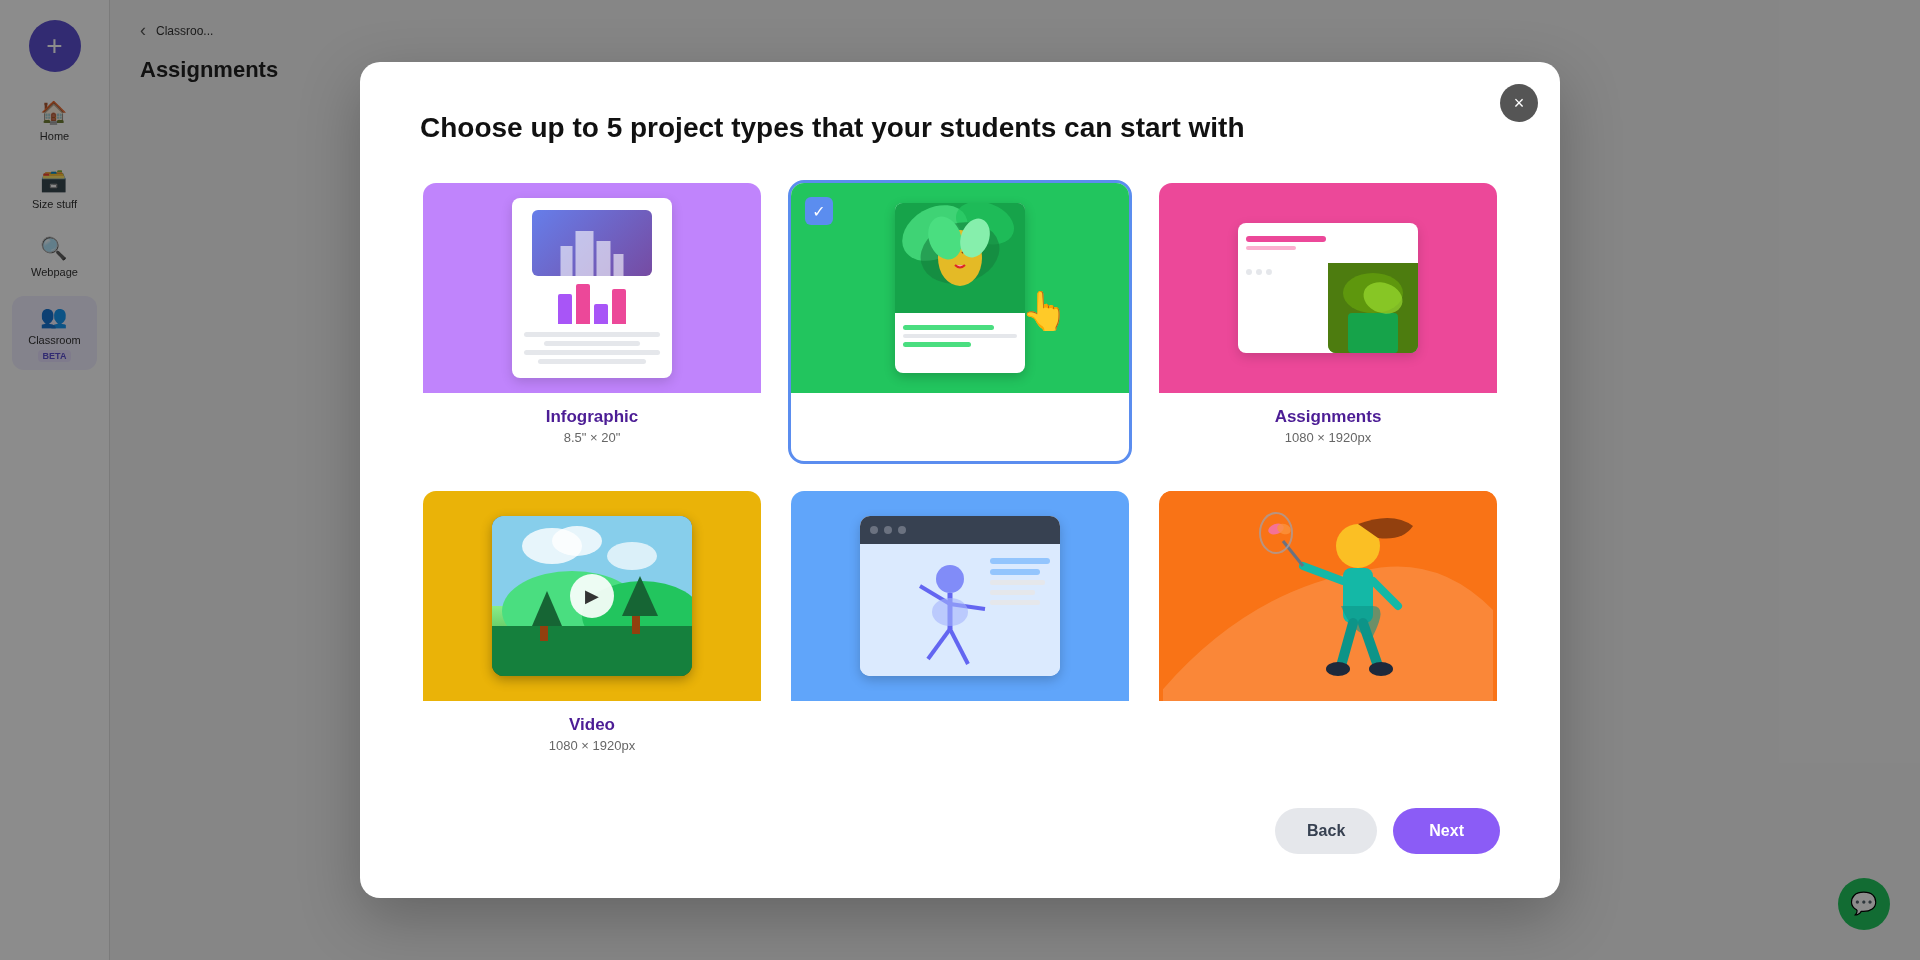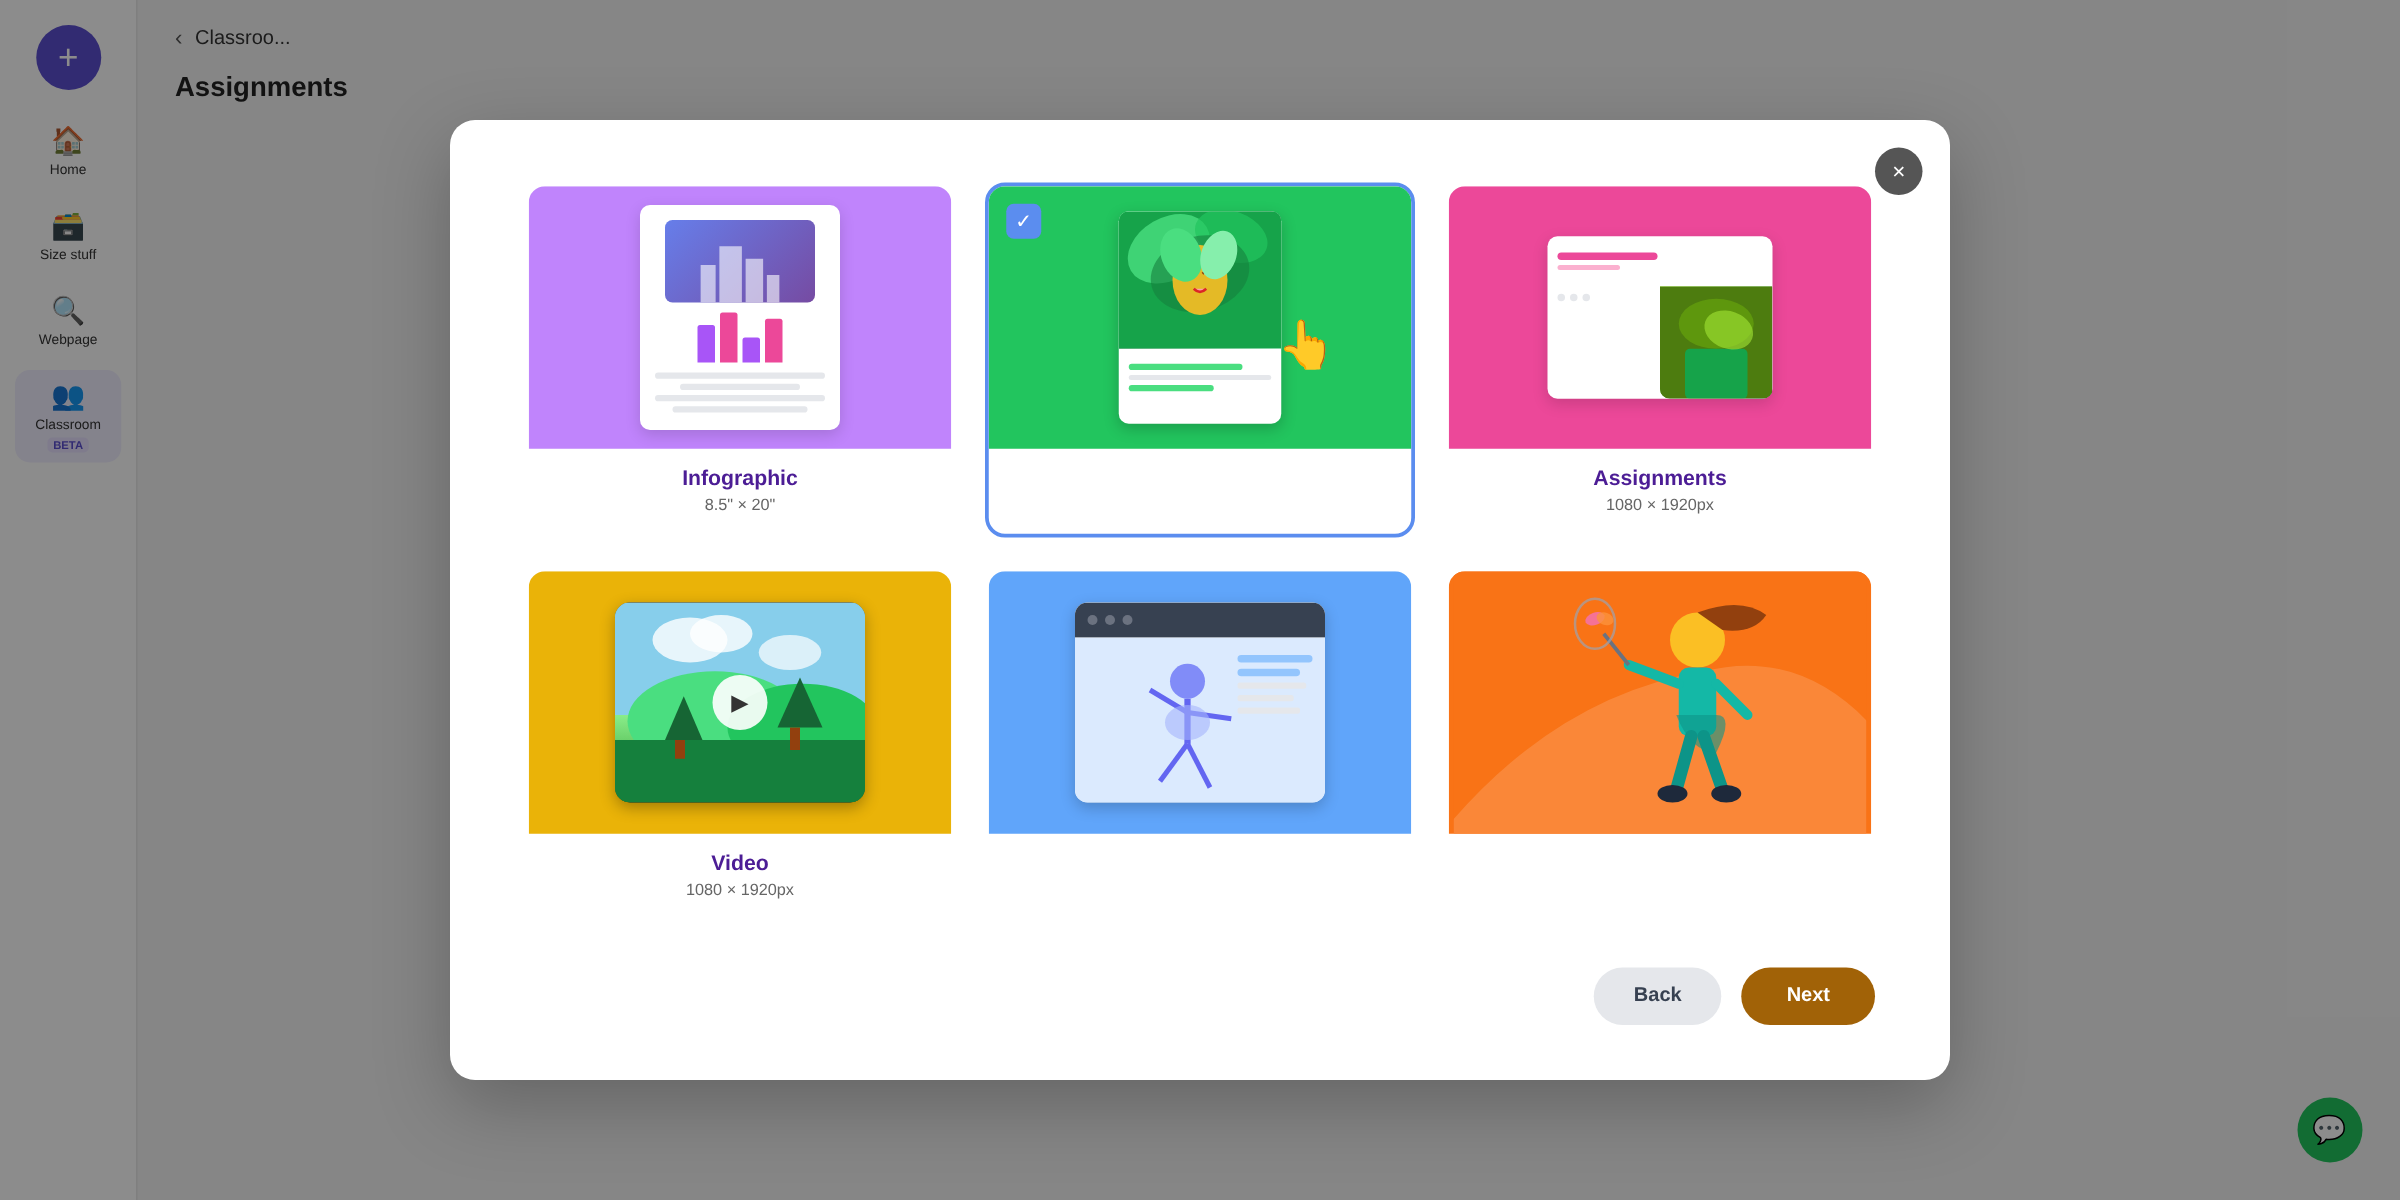--- a/index.html
+++ b/index.html
@@ -92,21 +92,21 @@
       gap: 10px;
       margin-bottom: 16px;
     }
 
     .breadcrumb-arrow {
       font-size: 18px;
       color: #555;
     }
 
     .breadcrumb-text {
-      font-size: 16px;
+      font-size: 12px;
       color: #333;
     }
 
     .content-area-title {
       font-size: 22px;
       font-weight: 700;
       color: #222;
       margin-bottom: 20px;
     }
 
@@ -480,21 +480,21 @@
       color: #374151;
       font-size: 16px;
       font-weight: 600;
       cursor: pointer;
     }
 
     .btn-next {
       padding: 14px 36px;
       border-radius: 30px;
       border: none;
-      background: #a16207;
+      background: #8b5cf6;
       color: white;
       font-size: 16px;
       font-weight: 700;
       cursor: pointer;
     }
 
     
     .floating-btn {
       position: absolute;
       bottom: 30px;
@@ -547,20 +547,21 @@
     <div class="content-area-title">Assignments</div>
   </div>
 
   <div class="overlay">
     <div class="modal">
 
       <button class="modal-close">
         <span>×</span>
       </button>
 
+      <div class="modal-title">Choose up to 5 project types that your students can start with</div>
 
       <div class="project-grid">
 
         <div class="project-card card-infographic">
           <div class="project-card-thumbnail">
             <div class="infographic-mockup">
               <div class="infographic-top-img">
                 <div class="city-shape">
                   <div class="building" style="width:12px;height:30px;"></div>
                   <div class="building" style="width:18px;height:45px;"></div>

